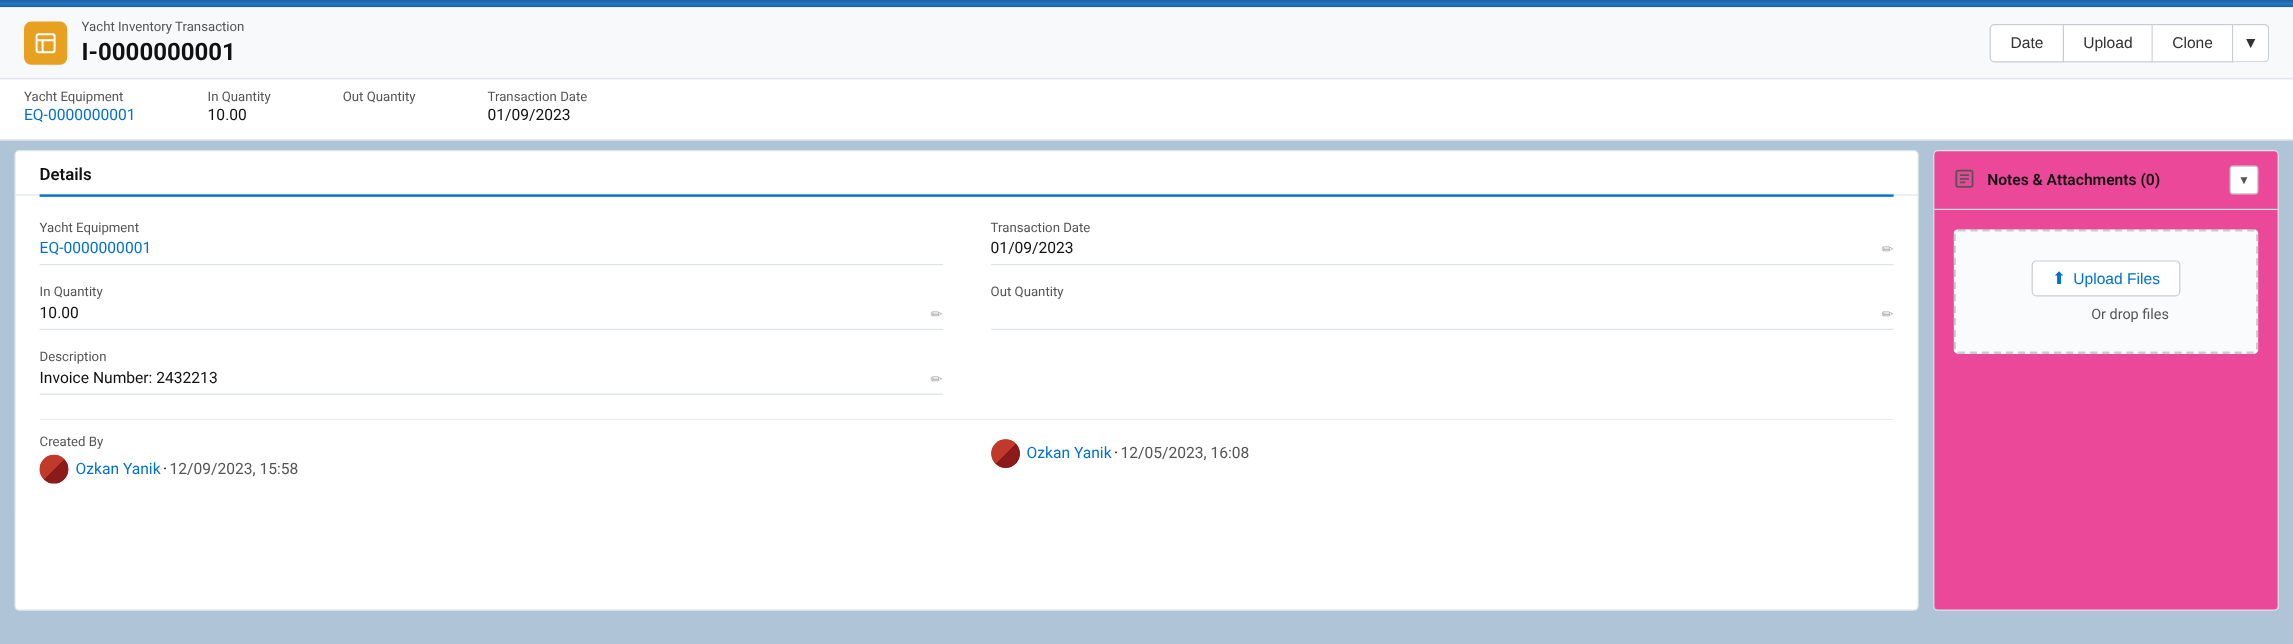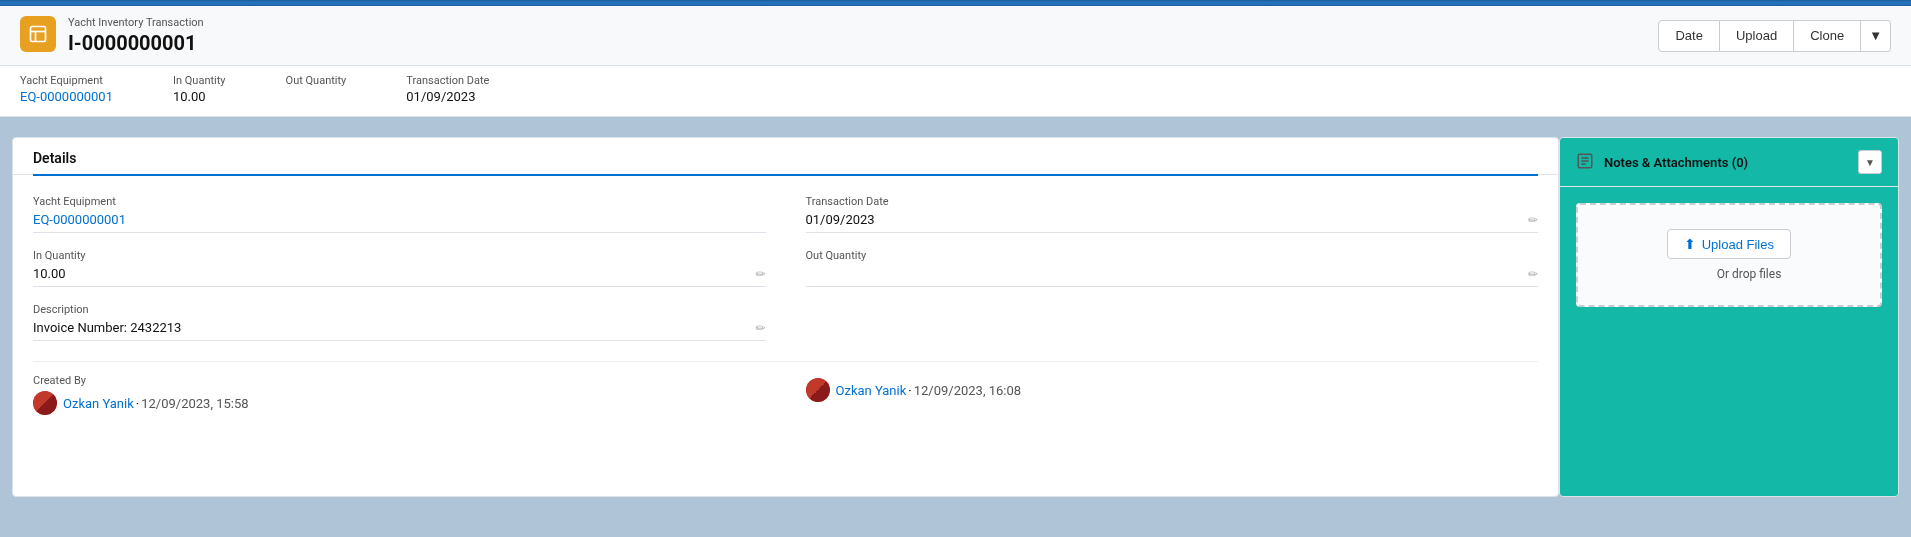--- a/index.html
+++ b/index.html
@@ -16,20 +16,21 @@
       border-bottom: 1px solid #dde3e9;
       padding: 10px 20px;
       display: flex;
       align-items: center;
       justify-content: space-between;
       min-height: 60px;
     }
 
     .header-left {
       display: flex;
+      align-items: center;
       gap: 12px;
     }
 
     .header-icon {
       width: 36px;
       height: 36px;
       background: #e8a020;
       border-radius: 6px;
       display: flex;
       align-items: center;
@@ -96,21 +97,22 @@
     }
     .summary-value.link {
       color: #0070d2;
       cursor: pointer;
       text-decoration: none;
     }
 
     
     .main-content {
       display: flex;
-      padding: 20px 12px;
+      gap: 12px;
+      padding: 8px 12px;
       min-height: 400px;
     }
 
     
     .details-panel {
       background: white;
       border-radius: 4px;
       flex: 1;
       padding: 0;
       border: 1px solid #dde3e9;
@@ -216,23 +218,23 @@
       cursor: pointer;
     }
 
     .user-date {
       color: #555;
       font-size: 13px;
     }
 
     
     .attachments-panel {
-      background: #14b8a6;
+      background: #ec4899;
       border-radius: 4px;
-      width: 340px;
+      width: 288px;
       border: 1px solid #dde3e9;
       flex-shrink: 0;
     }
 
     .attachments-header {
       padding: 12px 16px;
       border-bottom: 1px solid #e0e5ea;
       display: flex;
       align-items: center;
       justify-content: space-between;
@@ -430,21 +432,21 @@
               <span class="user-date">12/09/2023, 15:58</span>
             </div>
           </div>
           <div class="created-field">
             <div style="display:flex; align-items:center; margin-top:4px;">
               <div class="avatar">
                 <div class="avatar-img"></div>
               </div>
               <span class="user-link">Ozkan Yanik</span>
               <span style="margin:0 2px;">·</span>
-              <span class="user-date">12/09/2023, 16:08</span>
+              <span class="user-date">12/05/2023, 16:08</span>
             </div>
           </div>
         </div>
 
       </div>
     </div>
 
     <div class="attachments-panel">
       <div class="attachments-header">
         <div class="attachments-title-group">

